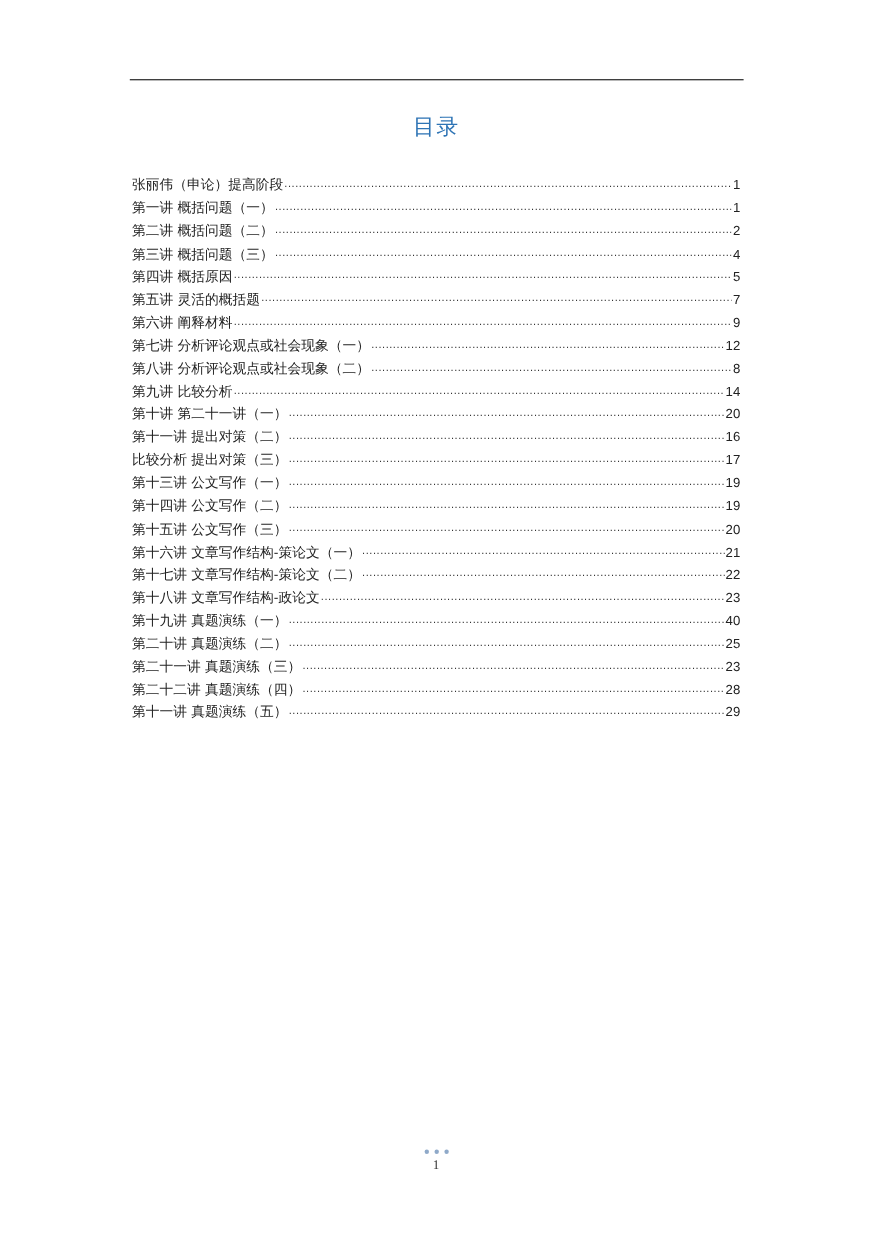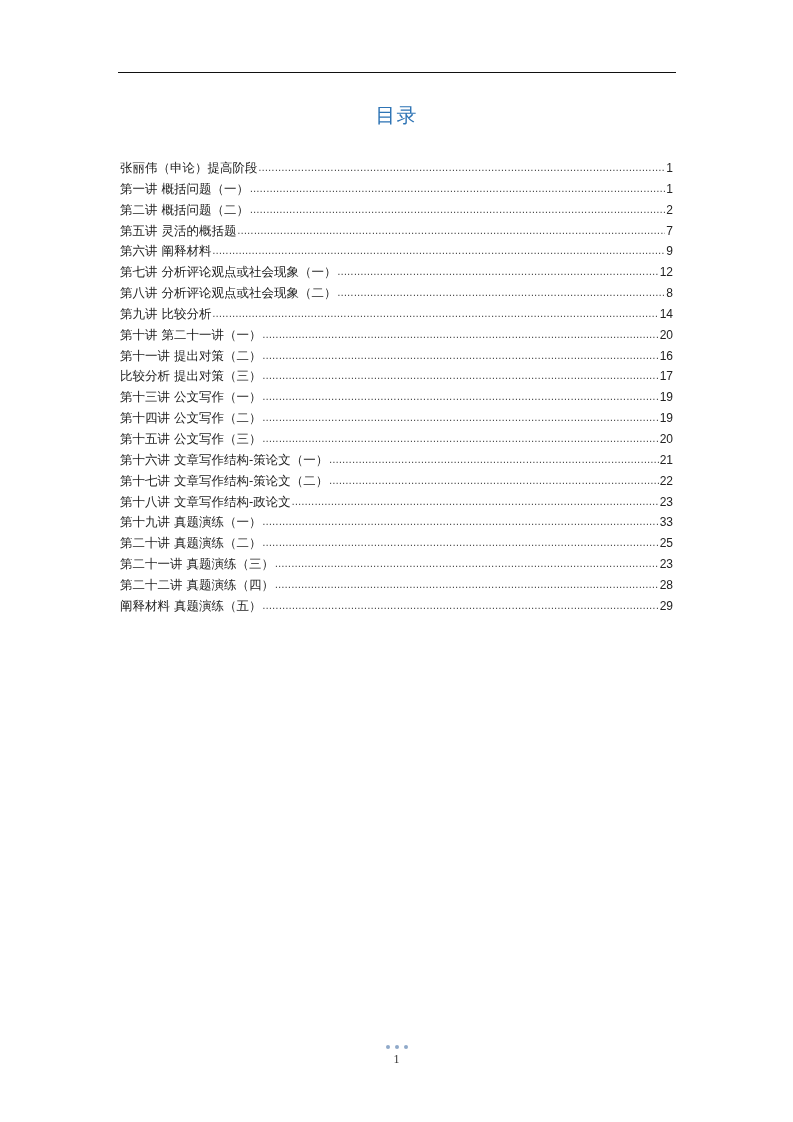--- a/index.html
+++ b/index.html
@@ -118,20 +118,30 @@
       <span class="label">第一讲 概括问题（一）</span>
       <span class="leader"></span>
       <span class="page">1</span>
     </li>
   <li class="toc-entry">
       <span class="label">第二讲 概括问题（二）</span>
       <span class="leader"></span>
       <span class="page">2</span>
     </li>
   <li class="toc-entry">
+      <span class="label">第三讲 概括问题（三）</span>
+      <span class="leader"></span>
+      <span class="page">4</span>
+    </li>
+  <li class="toc-entry">
+      <span class="label">第四讲 概括原因</span>
+      <span class="leader"></span>
+      <span class="page">5</span>
+    </li>
+  <li class="toc-entry">
       <span class="label">第五讲 灵活的概括题</span>
       <span class="leader"></span>
       <span class="page">7</span>
     </li>
   <li class="toc-entry">
       <span class="label">第六讲 阐释材料</span>
       <span class="leader"></span>
       <span class="page">9</span>
     </li>
   <li class="toc-entry">
@@ -190,39 +200,39 @@
       <span class="page">22</span>
     </li>
   <li class="toc-entry">
       <span class="label">第十八讲 文章写作结构-政论文</span>
       <span class="leader"></span>
       <span class="page">23</span>
     </li>
   <li class="toc-entry">
       <span class="label">第十九讲 真题演练（一）</span>
       <span class="leader"></span>
-      <span class="page">33</span>
+      <span class="page">40</span>
     </li>
   <li class="toc-entry">
       <span class="label">第二十讲 真题演练（二）</span>
       <span class="leader"></span>
       <span class="page">25</span>
     </li>
   <li class="toc-entry">
       <span class="label">第二十一讲 真题演练（三）</span>
       <span class="leader"></span>
       <span class="page">23</span>
     </li>
   <li class="toc-entry">
       <span class="label">第二十二讲 真题演练（四）</span>
       <span class="leader"></span>
       <span class="page">28</span>
     </li>
   <li class="toc-entry">
-      <span class="label">阐释材料 真题演练（五）</span>
+      <span class="label">第十一讲 真题演练（五）</span>
       <span class="leader"></span>
       <span class="page">29</span>
     </li>
 </ul>
 
 <div class="footer">
   <div class="footer-dots">
     <span></span>
     <span></span>
     <span></span>

